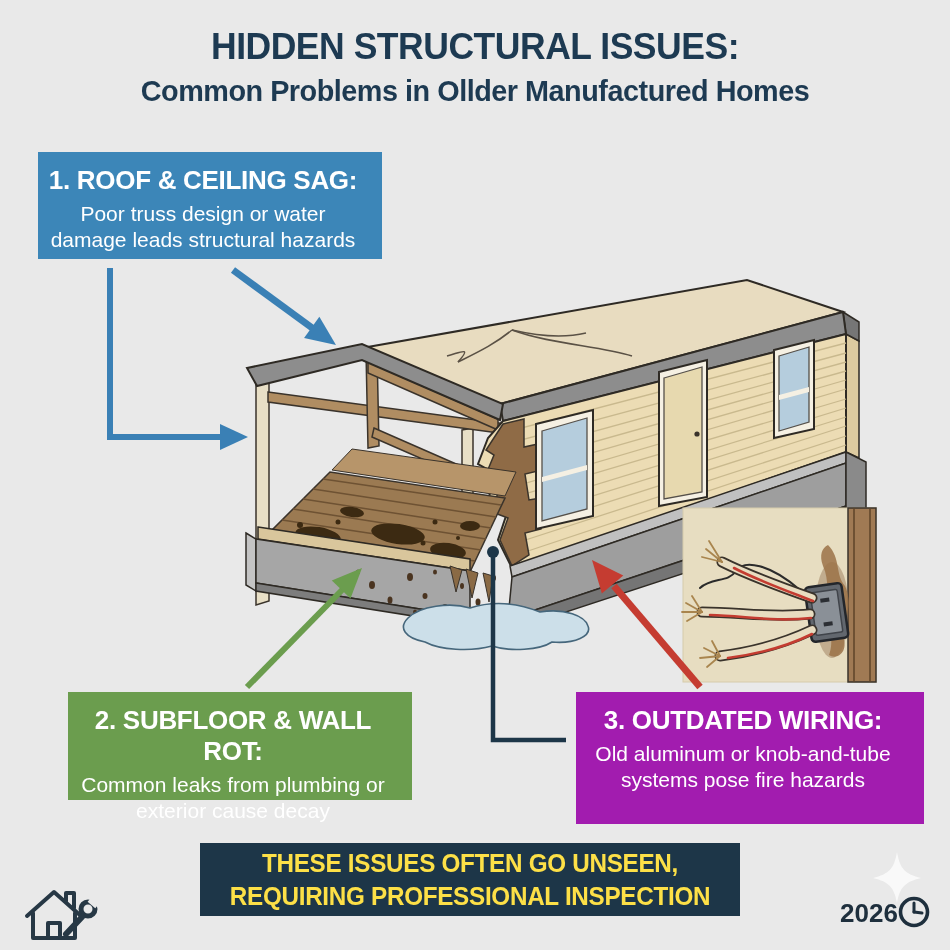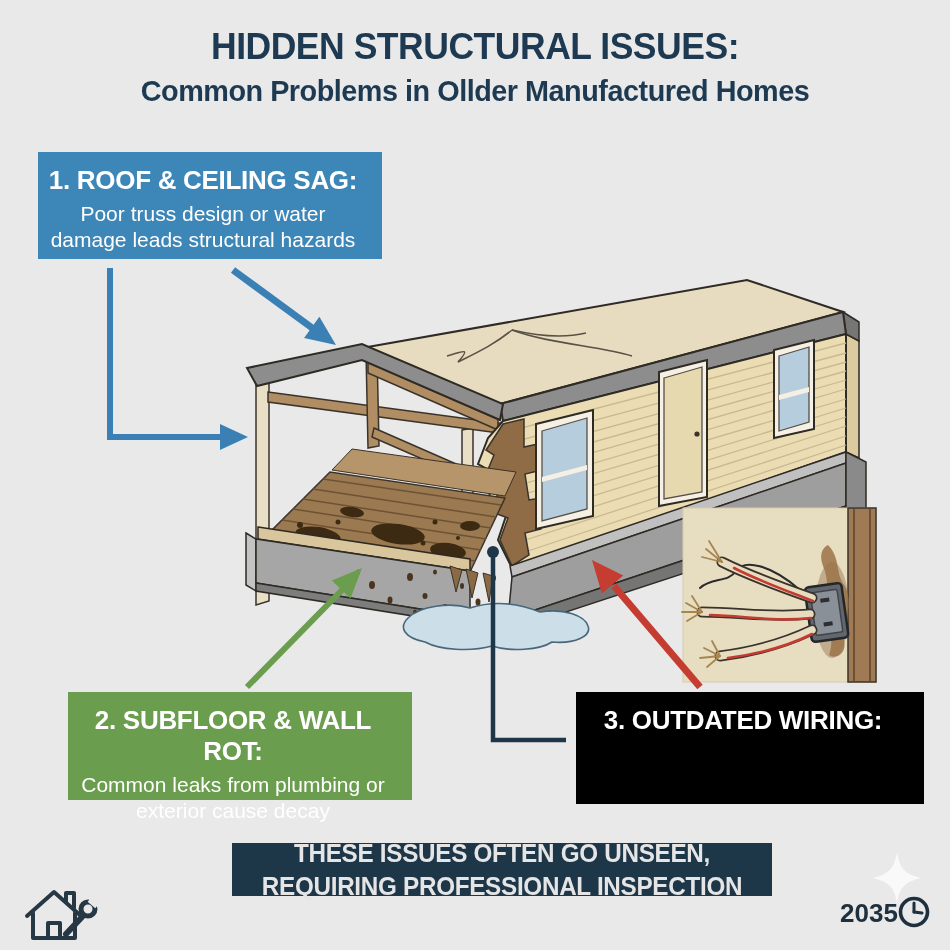--- a/index.html
+++ b/index.html
@@ -12,24 +12,24 @@
   
   .hdr{left:0;top:26px;width:950px;text-align:center;color:#1d3a52;}
   .hdr .t1{font-size:37px;font-weight:700;letter-spacing:-0.5px;transform:scaleX(.96);}
   .hdr .t2{font-size:30px;font-weight:700;letter-spacing:-0.5px;margin-top:6px;transform:scaleX(.96);}
   
   .box{color:#fff;text-align:center;box-sizing:border-box;padding:13px 24px 10px 10px;}
   .box .h{font-size:26px;font-weight:700;letter-spacing:-0.3px;}
   .box .b{font-size:21px;line-height:1.26;margin-top:5px;}
   .box-roof{left:38px;top:152px;width:344px;height:107px;background:#3c86b8;}
   .box-subfloor{left:37px;top:692px;width:344px;height:108px;background:#6b9d4e;margin-left:31px;}
-  .box-wiring{left:576px;top:692px;width:348px;height:112px;background:#000000;text-align:center;}
-  
-  .banner{left:200px;top:843px;width:540px;height:53px;background:#1d3648;color:#e5e5e5;
-    display:flex;flex-direction:column;justify-content:center;text-align:center;margin-left:32px;}
+  .box-wiring{left:576px;top:692px;width:348px;height:132px;background:#a21caf;text-align:center;}
+  
+  .banner{left:200px;top:843px;width:540px;height:73px;background:#1d3648;color:#fde047;
+    display:flex;flex-direction:column;justify-content:center;text-align:center;}
   .banner .l{font-size:25px;font-weight:700;line-height:1.3;letter-spacing:-0.3px;transform:scaleX(.97);}
   
   .year{left:840px;top:898px;font-size:26px;font-weight:700;color:#1e2f3d;}
   svg{display:block;}
   .illustration{left:0;top:0;}
 </style>
 </head>
 <body>
 
 <div class="canvas">
@@ -255,22 +255,23 @@
     <div class="b">Poor truss design or water damage leads structural hazards</div>
   </div>
 
   <div class="abs box box-subfloor">
     <div class="h">2. SUBFLOOR &amp; WALL ROT:</div>
     <div class="b">Common leaks from plumbing or exterior cause decay</div>
   </div>
 
   <div class="abs box box-wiring">
     <div class="h">3. OUTDATED WIRING:</div>
+    <div class="b">Old aluminum or knob-and-tube systems pose fire hazards</div>
   </div>
 
   <div class="abs banner">
     <div class="l">THESE ISSUES OFTEN GO UNSEEN,</div>
     <div class="l">REQUIRING PROFESSIONAL INSPECTION</div>
   </div>
 
-  <div class="abs year">2035</div>
+  <div class="abs year">2026</div>
 
 </div>
 
 </body></html>

